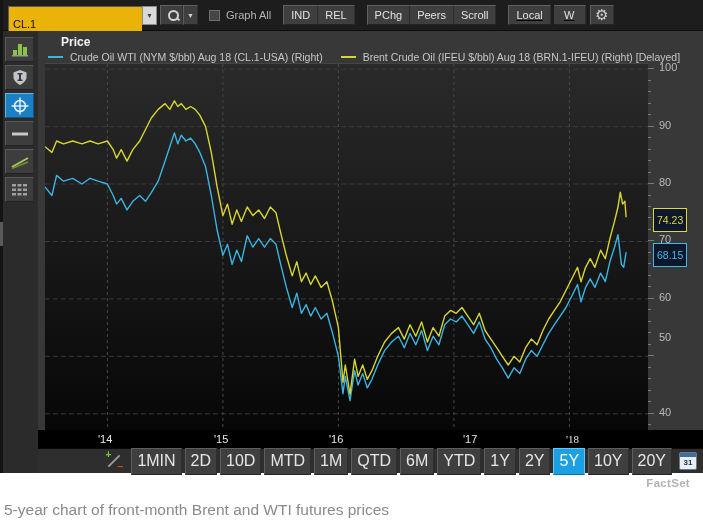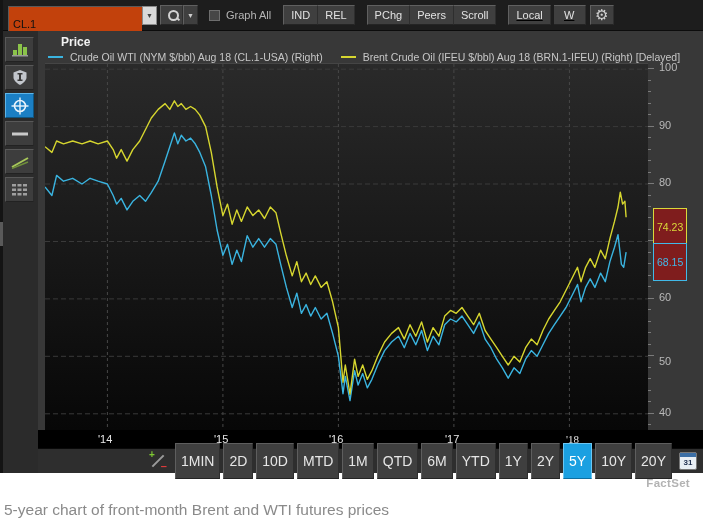--- a/index.html
+++ b/index.html
@@ -2,21 +2,21 @@
 <html><head>
 <meta charset="utf-8">
 <style>
   * { margin:0; padding:0; box-sizing:border-box; }
   html,body { width:703px; height:530px; background:#fff; font-family:"Liberation Sans", sans-serif; overflow:hidden; }
   .win { position:absolute; left:0; top:0; width:703px; height:473px; background:#383838; }
 
   
   .topbar { position:absolute; left:0; top:0; width:703px; height:31px; background:#1d1d1d; border-bottom:1px solid #0c0c0c; display:flex; align-items:center; }
   .ticker-wrap { display:flex; margin-left:8px; height:19px; }
-  .ticker-input { width:134px; height:36px; border:1px solid #5a5a5a; border-right:none; background:#c2410c; color:#111; font-size:11px; padding:0 4px; outline:none; }
+  .ticker-input { width:134px; height:36px; border:1px solid #5a5a5a; border-right:none; background:#eab308; color:#111; font-size:11px; padding:0 4px; outline:none; }
   .ticker-dd { width:15px; height:19px; background:#d9d9d9; border:1px solid #8a8a8a; display:flex; align-items:center; justify-content:center; font-size:7px; color:#444; cursor:pointer; }
   .tb-btn { height:20px; background:#3f3f3f; border:1px solid #606060; border-bottom-color:#242424; border-right-color:#2e2e2e; color:#e2e2e2; font-size:11px; display:flex; align-items:center; justify-content:center; padding:0 7px; cursor:pointer; }
   .search-btn { margin-left:3px; width:23px; }
   .caret-btn { width:15px; padding:0; font-size:7px; color:#cdcdcd; }
   .mag { position:relative; width:11px; height:11px; }
   .mag::before { content:""; position:absolute; left:0; top:0; width:7px; height:7px; border:2px solid #d3d3d3; border-radius:50%; }
   .mag::after { content:""; position:absolute; left:8px; top:8px; width:4px; height:2px; background:#d3d3d3; transform:rotate(45deg); }
   .chk-wrap { display:flex; align-items:center; margin-left:11px; gap:6px; }
   .chk { width:11px; height:11px; background:#464646; border:1px solid #6e6e6e; }
   .chk-label { color:#b5b5b5; font-size:11px; }
@@ -42,32 +42,32 @@
   .legend-item { display:flex; align-items:center; gap:7px; }
   .legend-swatch { width:15px; height:2px; }
   .legend-label { color:#c7c7c7; font-size:10.5px; }
 
   .plot { position:absolute; left:7px; top:32px; width:603px; height:367px; background:linear-gradient(180deg,#2a2a2a 0%,#1a1a1a 45%,#070707 100%); border-top:1px solid #454545; }
   .plot svg { position:absolute; left:0; top:0; }
 
   .yaxis { position:absolute; left:610px; top:32px; width:55px; height:367px; }
   .ytick { position:absolute; background:#7a7a7a; height:1px; left:0; }
   .ylab { position:absolute; left:11px; color:#b9b9b9; font-size:11px; }
-  .flag { position:absolute; left:5px; background:#7f1d1d; border:1px solid; font-size:10.5px; padding:11px 3px; line-height:14px; }
+  .flag { position:absolute; left:5px; background:#0f172a; border:1px solid; font-size:10.5px; padding:4px 3px; line-height:14px; }
 
   .xaxis { position:absolute; left:0; top:399px; width:665px; height:18px; background:#000; }
   .xlab { position:absolute; top:3px; color:#e8e8e8; font-size:11px; }
 
   
   .bottombar { position:absolute; left:0; top:417px; width:665px; height:25px; background:#2e2e2e; border-top:1px solid #0a0a0a; display:flex; align-items:center; justify-content:flex-end; gap:3px; padding-right:6px; }
   .scale-icon { position:relative; width:20px; height:18px; margin-right:4px; cursor:pointer; }
   .scale-icon .diag { position:absolute; left:2px; top:8px; width:16px; height:2px; background:#9a9a9a; transform:rotate(-45deg); }
   .scale-icon .plus { position:absolute; left:1px; top:-3px; color:#7ec832; font-size:10px; font-weight:bold; }
   .scale-icon .minus { position:absolute; right:1px; bottom:-2px; color:#e03c3c; font-size:11px; font-weight:bold; }
-  .period-btn { height:36px; background:#3f3f3f; border:1px solid #5e5e5e; border-bottom-color:#242424; border-right-color:#2e2e2e; color:#e6e6e6; font-size:14px; display:flex; align-items:center; padding:0 5px; cursor:pointer; }
+  .period-btn { height:27px; background:#3f3f3f; border:1px solid #5e5e5e; border-bottom-color:#242424; border-right-color:#2e2e2e; color:#e6e6e6; font-size:16px; display:flex; align-items:center; padding:0 5px; cursor:pointer; }
   .period-btn.selected { background:#1ba0e1; border-color:#6cc6f2; border-bottom-color:#0e6ea0; color:#fff; }
   .cal-btn { width:18px; height:18px; margin-left:4px; background:#e8eef4; border:1px solid #777; border-radius:2px; position:relative; cursor:pointer; display:flex; align-items:flex-end; justify-content:center; }
   .cal-btn::before { content:""; position:absolute; left:0; top:0; right:0; height:4px; background:#3b6ea5; }
   .cal-num { font-size:8px; font-weight:bold; color:#1a2a4a; line-height:12px; }
 
   
   .watermark { position:absolute; right:13px; top:477px; color:#b3b3b3; font-size:11.5px; font-weight:bold; letter-spacing:0.3px; }
   .caption { position:absolute; left:4px; top:501px; color:#8a8a8a; font-size:15.5px; }
 </style>
 </head>
@@ -196,21 +196,21 @@
     </div>
     <div class="yaxis" id="yaxis">
         <div class="ytick" style="top: 361px; width: 3px;"></div>
         <div class="ytick" style="top: 350px; width: 6px;"></div>
         <div class="ylab" style="top: 343px;">40</div>
         <div class="ytick" style="top: 338px; width: 3px;"></div>
         <div class="ytick" style="top: 327px; width: 3px;"></div>
         <div class="ytick" style="top: 315px; width: 3px;"></div>
         <div class="ytick" style="top: 304px; width: 3px;"></div>
         <div class="ytick" style="top: 292px; width: 6px;"></div>
-        <div class="ylab" style="top: 292px;">50</div>
+        <div class="ylab" style="top: 268px;">50</div>
         <div class="ytick" style="top: 281px; width: 3px;"></div>
         <div class="ytick" style="top: 269px; width: 3px;"></div>
         <div class="ytick" style="top: 258px; width: 3px;"></div>
         <div class="ytick" style="top: 246px; width: 3px;"></div>
         <div class="ytick" style="top: 235px; width: 6px;"></div>
         <div class="ylab" style="top: 228px;">60</div>
         <div class="ytick" style="top: 223px; width: 3px;"></div>
         <div class="ytick" style="top: 212px; width: 3px;"></div>
         <div class="ytick" style="top: 200px; width: 3px;"></div>
         <div class="ytick" style="top: 189px; width: 3px;"></div>
@@ -234,21 +234,21 @@
         <div class="ytick" style="top: 17px; width: 3px;"></div>
         <div class="ytick" style="top: 5px; width: 6px;"></div>
         <div class="ylab" style="top: -2px;">100</div>
         <div class="flag" style="border-color: rgb(217, 217, 58); color: rgb(217, 217, 58); top: 145px;">74.23</div>
         <div class="flag" style="border-color: rgb(65, 185, 232); color: rgb(65, 185, 232); top: 180px; text-align: center;">68.15</div>
       </div>
     <div class="xaxis" id="xaxis">
         <div class="xlab" style="left: 60px;">'14</div>
         <div class="xlab" style="left: 176px;">'15</div>
         <div class="xlab" style="left: 291px;">'16</div>
-        <div class="xlab" style="left: 407px;">'17</div>
+        <div class="xlab" style="left: 425px;">'17</div>
         <div class="xlab" style="left: 528px; font-family: Liberation Serif, serif;">'18</div>
       </div>
 
     <div class="bottombar">
       <div class="scale-icon">
         <span class="plus">+</span>
         <span class="diag"></span>
         <span class="minus">–</span>
       </div>
       <div style="display:flex; gap:3px;">

